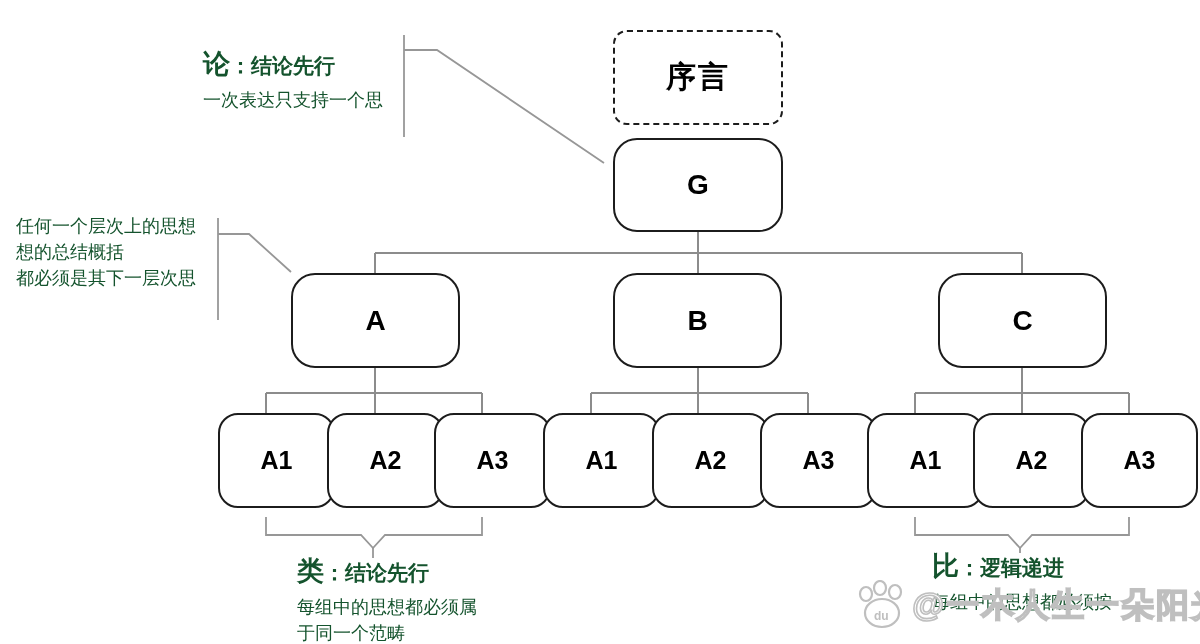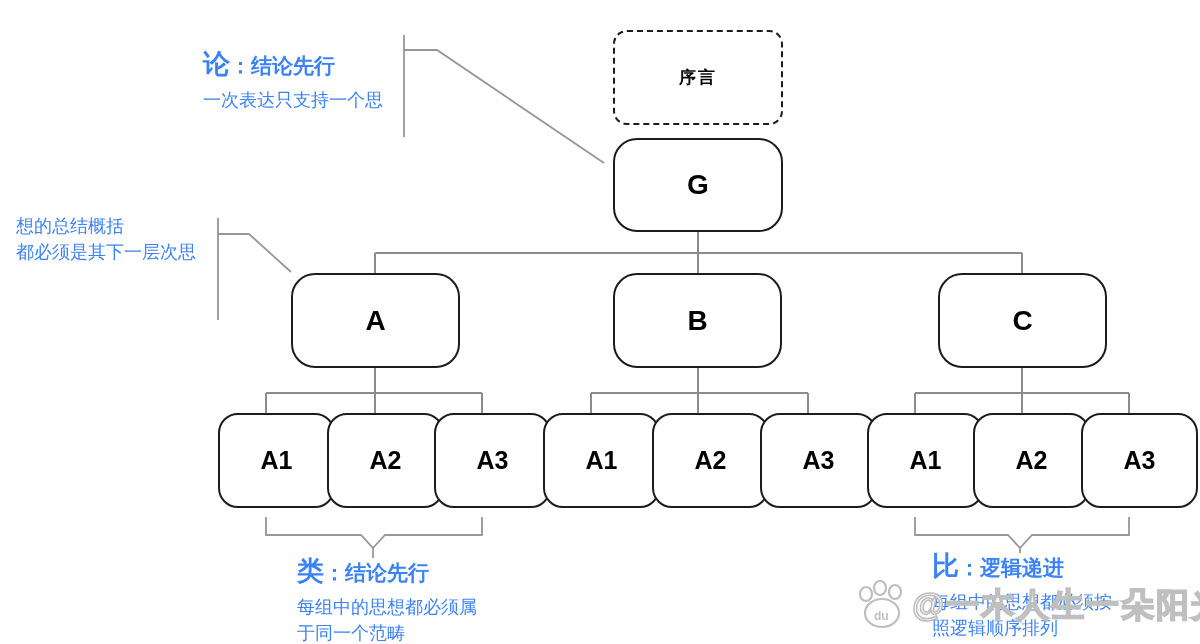--- a/index.html
+++ b/index.html
@@ -28,32 +28,32 @@
     justify-content: center;
     background: #ffffff;
     border: 2.5px solid #1c1c1c;
     color: #000000;
     font-weight: bold;
   }
   .node.preface {
     left: 613px; top: 30px; width: 170px; height: 95px;
     border: 2.5px dashed #1c1c1c;
     border-radius: 14px;
-    font-size: 17px;
+    font-size: 30px;
     letter-spacing: 2px;
   }
   .node.root   { left: 613px; top: 138px; width: 170px; height: 94px; border-radius: 24px; font-size: 28px; }
   .node.parent { top: 273px; width: 169px; height: 95px; border-radius: 24px; font-size: 28px; }
   .node.parent.a { left: 291px; }
   .node.parent.b { left: 613px; }
   .node.parent.c { left: 938px; }
   .node.child  { top: 413px; width: 117px; height: 95px; border-radius: 20px; font-size: 25px; }
 
   
-  .note { position: absolute; color: #3b82f6; }
+  .note { position: absolute; color: #14532d; }
   .note .title { font-weight: bold; font-size: 21px; white-space: nowrap; margin-bottom: 5px; }
   .note .title .kw { font-size: 27px; }
   .note .body { font-weight: 400; font-size: 18px; line-height: 26px; white-space: nowrap; }
 
   .note.lun   { left: 203px; top: 46px; }
   .note.zheng { left: 16px;  top: 213px; }
   .note.lei   { left: 297px; top: 553px; }
   .note.bi    { left: 932px; top: 548px; }
 
   
@@ -172,20 +172,21 @@
     <div class="title">
       <span class="kw">论</span><span>：结论先行</span>
     </div>
     <div class="body">
       <div>一次表达只支持一个思</div>
     </div>
   </div>
 
   <div class="note zheng">
     <div class="body">
+      <div>任何一个层次上的思想</div>
       <div>想的总结概括</div>
       <div>都必须是其下一层次思</div>
     </div>
   </div>
 
   <div class="note lei">
     <div class="title">
       <span class="kw">类</span><span>：结论先行</span>
     </div>
     <div class="body">
@@ -193,21 +194,20 @@
       <div>于同一个范畴</div>
     </div>
   </div>
 
   <div class="note bi">
     <div class="title">
       <span class="kw">比</span><span>：逻辑递进</span>
     </div>
     <div class="body">
       <div>每组中的思想都必须按</div>
-      <div>照逻辑顺序排列</div>
     </div>
   </div>
 
   <div class="watermark">
     <svg width="52" height="50" viewBox="0 0 52 50">
       <g fill="#ffffff" stroke="#bfbfbf" stroke-width="2.2">
         <ellipse cx="10" cy="14" rx="6" ry="7"></ellipse>
         <ellipse cx="24" cy="8" rx="6" ry="7"></ellipse>
         <ellipse cx="39" cy="12" rx="6" ry="7"></ellipse>
         <ellipse cx="26" cy="33" rx="17" ry="14"></ellipse>

